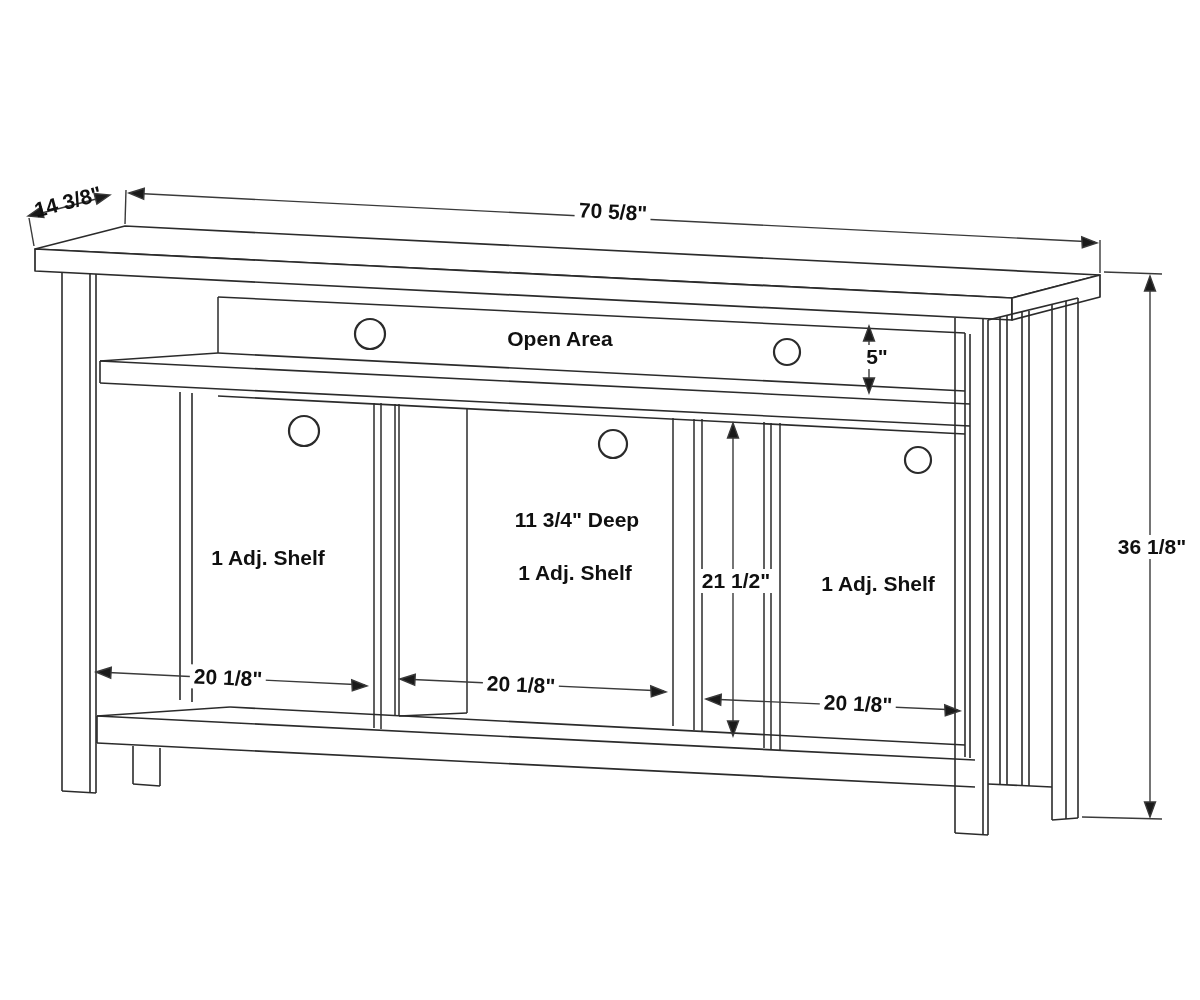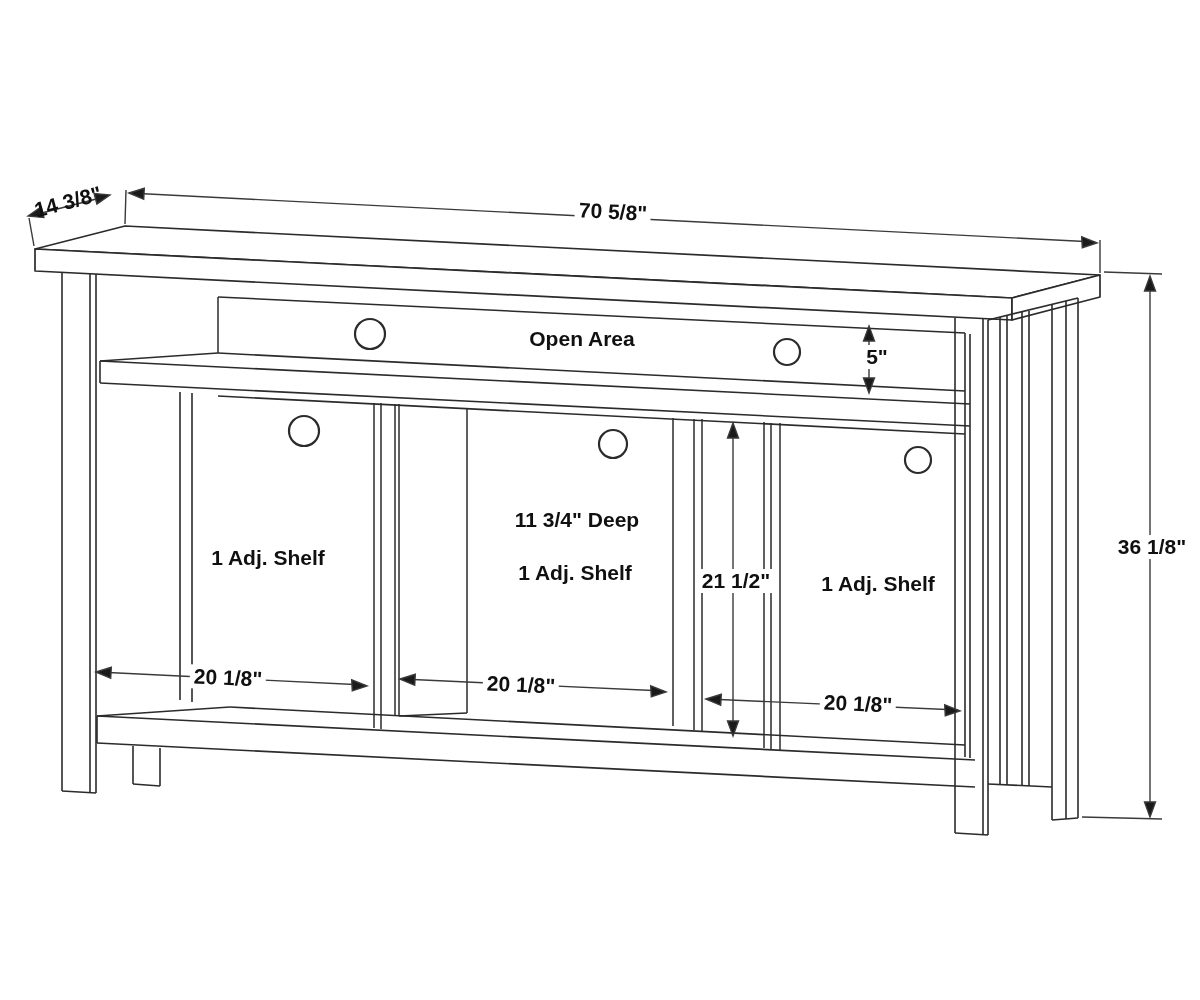--- a/index.html
+++ b/index.html
@@ -155,21 +155,21 @@
       <line x1="708" y1="699" x2="958" y2="710" fill="none"></line>
       <path d="M706,699 L721.3,694.3 L720.7,705.3 Z"></path>
       <path d="M960,711 L944.7,704.8 L945.3,715.8 Z"></path>
     </g>
   </svg>
 
   <div class="lbl r-15" style="left:68px;top:202px;">14 3/8"</div>
 
   <div class="lbl onletter r3" style="left:613px;top:212px;">70 5/8"</div>
 
-  <div class="lbl" style="left:560px;top:339px;margin-left:22px;">Open Area</div>
+  <div class="lbl" style="left:560px;top:339px;">Open Area</div>
 
   <div class="lbl onletter" style="left:877px;top:357px;">5"</div>
 
   <div class="lbl" style="left:577px;top:520px;">11 3/4" Deep</div>
 
   <div class="lbl" style="left:268px;top:558px;">1 Adj. Shelf</div>
 
   <div class="lbl" style="left:575px;top:573px;">1 Adj. Shelf</div>
 
   <div class="lbl" style="left:878px;top:584px;">1 Adj. Shelf</div>

